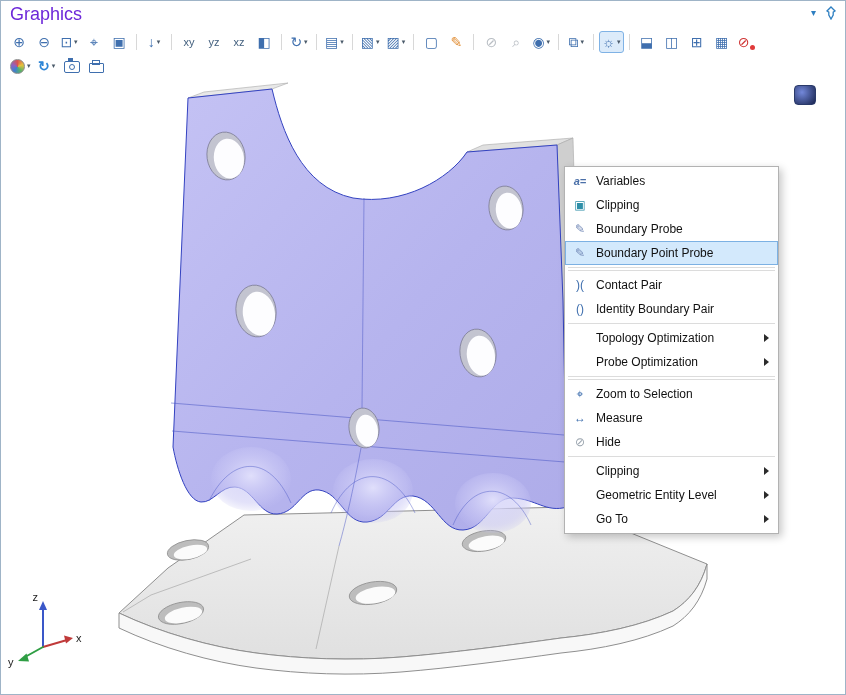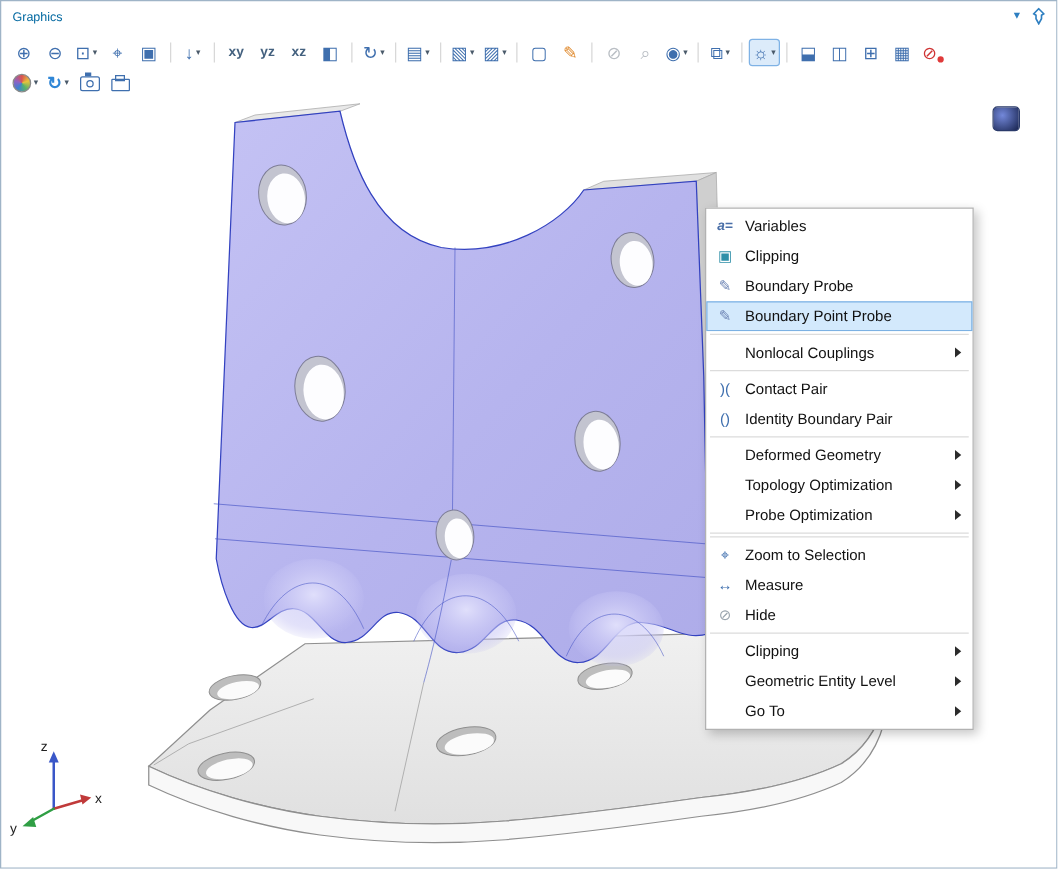--- a/index.html
+++ b/index.html
@@ -1,31 +1,31 @@
 <!DOCTYPE html>
 <html><head>
 <meta charset="utf-8">
 <style>
   html,body{margin:0;padding:0;background:#fff;}
   body{width:846px;height:695px;font-family:"Liberation Sans",sans-serif;-webkit-font-smoothing:antialiased;}
   .window{position:relative;width:844px;height:693px;border:1px solid #9fb4c7;background:#ffffff;overflow:hidden;}
 
   
   .gheader{position:absolute;top:0;left:0;right:0;height:26px;display:flex;align-items:center;padding-left:9px;z-index:5;}
-  .gtitle{color:#0369a1;font-size:10px;}
+  .gtitle{color:#6d28d9;font-size:18px;}
   .header-right{position:absolute;right:8px;top:5px;display:flex;align-items:center;gap:9px;z-index:6;}
   .collapse-caret{color:#2e7fc1;font-size:10px;line-height:10px;cursor:pointer;}
 
   
   .trow{position:absolute;left:6px;display:flex;align-items:center;gap:1px;z-index:5;height:22px;}
   .trow1{top:30px;}
   .trow2{top:54px;}
   .tbtn{height:20px;min-width:18px;display:flex;align-items:center;justify-content:center;padding:0 2px;border:1px solid transparent;border-radius:3px;cursor:pointer;}
   .tbtn .glyph{color:#3f6fae;font-size:14px;line-height:14px;}
-  .tbtn .glyph.small{font-size:11px;font-weight:bold;color:#44617f;}
+  .tbtn .glyph.small{font-size:11px;font-weight:normal;color:#44617f;}
   .tbtn.disabled .glyph{color:#b9bec4;}
   .tbtn.danger .glyph{color:#cf3434;}
   .tbtn.accent .glyph{color:#2f86d6;font-weight:bold;}
   .tbtn.active{background:#dcebfa;border:1px solid #7fb2e5;}
   .caret{font-size:7px;color:#4a5a6a;margin-left:2px;}
   .tsep{width:1px;height:16px;background:#d8d8d8;margin:0 4px;}
   .red-dot{width:5px;height:5px;border-radius:50%;background:#e03a3a;margin-left:1px;align-self:flex-end;margin-bottom:2px;}
 
   
   .icon-palette{width:13px;height:13px;border-radius:50%;border:1px solid #8a8a8a;background:conic-gradient(#d9534f,#e8c33c,#58b368,#3f7fd0,#9061c2,#d9534f);}
@@ -330,42 +330,32 @@
     </div>
     <div class="mi">
       <span class="mi-icon steel">✎</span>
       <span class="mi-label">Boundary Probe</span>
     </div>
     <div class="mi sel">
       <span class="mi-icon steel">✎</span>
       <span class="mi-label">Boundary Point Probe</span>
     </div>
     <div class="menu-sep"></div>
-    <div class="mi">
-      <span class="mi-icon"></span>
-      <span class="mi-label">Nonlocal Couplings</span>
-      <span class="mi-arrow"></span>
-    </div>
     <div class="menu-sep"></div>
     <div class="mi">
       <span class="mi-icon">)(</span>
       <span class="mi-label">Contact Pair</span>
     </div>
     <div class="mi">
       <span class="mi-icon">()</span>
       <span class="mi-label">Identity Boundary Pair</span>
     </div>
     <div class="menu-sep"></div>
     <div class="mi">
       <span class="mi-icon"></span>
-      <span class="mi-label">Deformed Geometry</span>
-      <span class="mi-arrow"></span>
-    </div>
-    <div class="mi">
-      <span class="mi-icon"></span>
       <span class="mi-label">Topology Optimization</span>
       <span class="mi-arrow"></span>
     </div>
     <div class="mi">
       <span class="mi-icon"></span>
       <span class="mi-label">Probe Optimization</span>
       <span class="mi-arrow"></span>
     </div>
     <div class="menu-sep"></div>
     <div class="menu-sep"></div>

